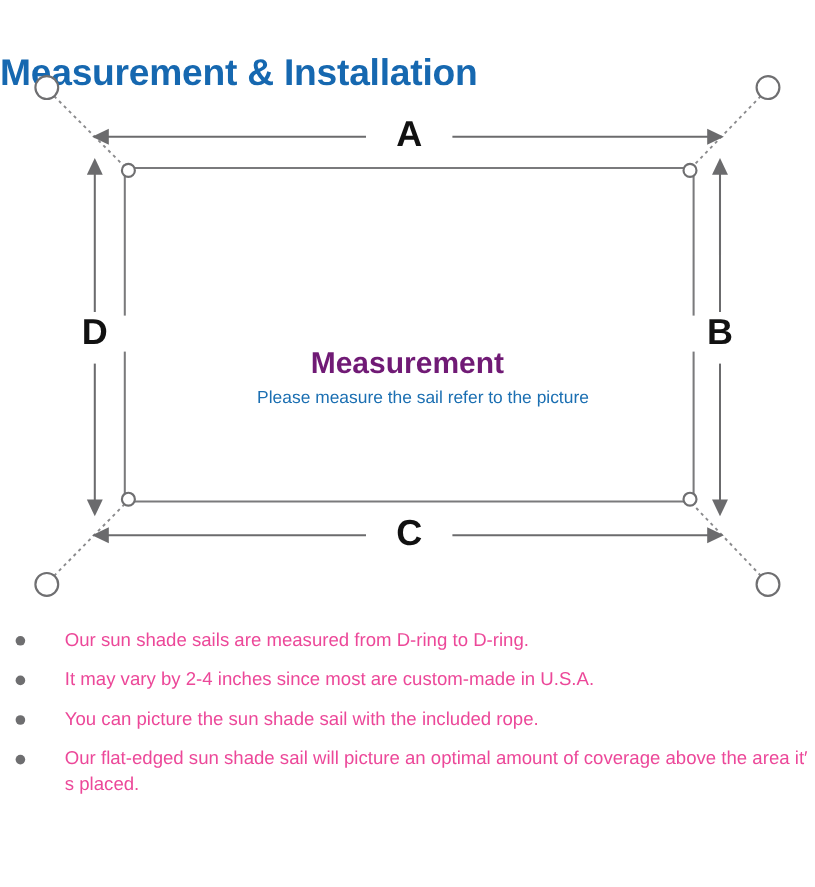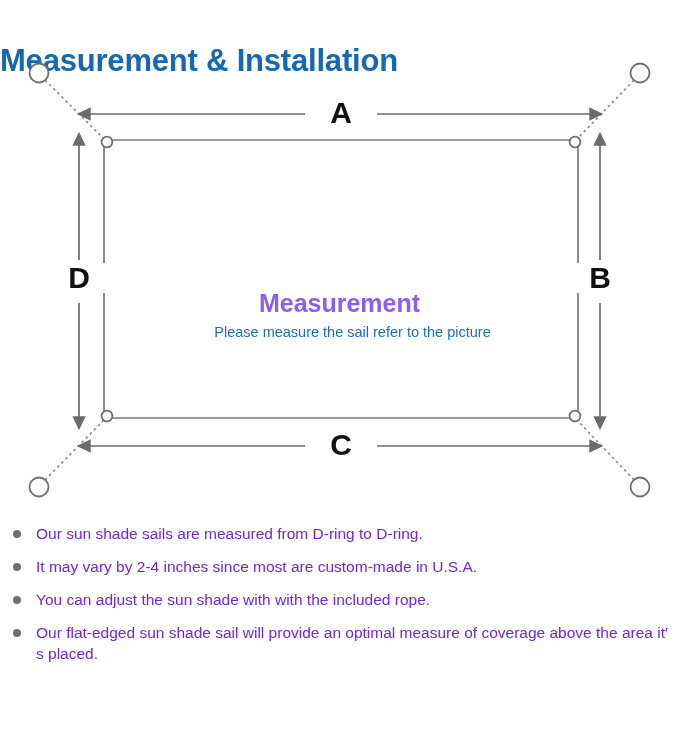--- a/index.html
+++ b/index.html
@@ -44,21 +44,21 @@
     position: absolute;
     left: 0;
     width: 679px;
     text-align: center;
     pointer-events: none;
   }
   .center-title {
     top: 243px;
     font-size: 25px;
     font-weight: bold;
-    color: #8b5cf6;
+    color: #701a75;
     line-height: 30px;
   }
   .center-sub {
     top: 277px;
     font-size: 14.5px;
     color: #1b6fb2;
     line-height: 20px;
     padding-left: 13px;
   }
   .dim-letter {
@@ -73,25 +73,25 @@
     pointer-events: none;
   }
   .notes {
     position: absolute;
     top: 523px;
     left: 0;
     width: 679px;
   }
   .note {
     position: relative;
-    padding-left: 36px;
+    padding-left: 54px;
     margin-bottom: 12px;
     font-size: 15.5px;
     line-height: 21px;
-    color: #6d28d9;
+    color: #ec4899;
     font-family: "Liberation Sans", sans-serif;
   }
   .note .dot {
     position: absolute;
     left: 13px;
     top: 7px;
     width: 8px;
     height: 8px;
     border-radius: 50%;
     background: #6e6e70;
@@ -178,21 +178,21 @@
     <div class="note">
       <span class="dot"></span>
       <span class="txt">Our sun shade sails are measured from D-ring to D-ring.</span>
     </div>
     <div class="note">
       <span class="dot"></span>
       <span class="txt">It may vary by 2-4 inches since most are custom-made in U.S.A.</span>
     </div>
     <div class="note">
       <span class="dot"></span>
-      <span class="txt">You can adjust the sun shade with with the included rope.</span>
+      <span class="txt">You can picture the sun shade sail with the included rope.</span>
     </div>
     <div class="note">
       <span class="dot"></span>
-      <span class="txt">Our flat-edged sun shade sail will provide an optimal measure of coverage above the area it′ s placed.</span>
+      <span class="txt">Our flat-edged sun shade sail will picture an optimal amount of coverage above the area it′ s placed.</span>
     </div>
   </div>
 
 </div>
 
 </body></html>

